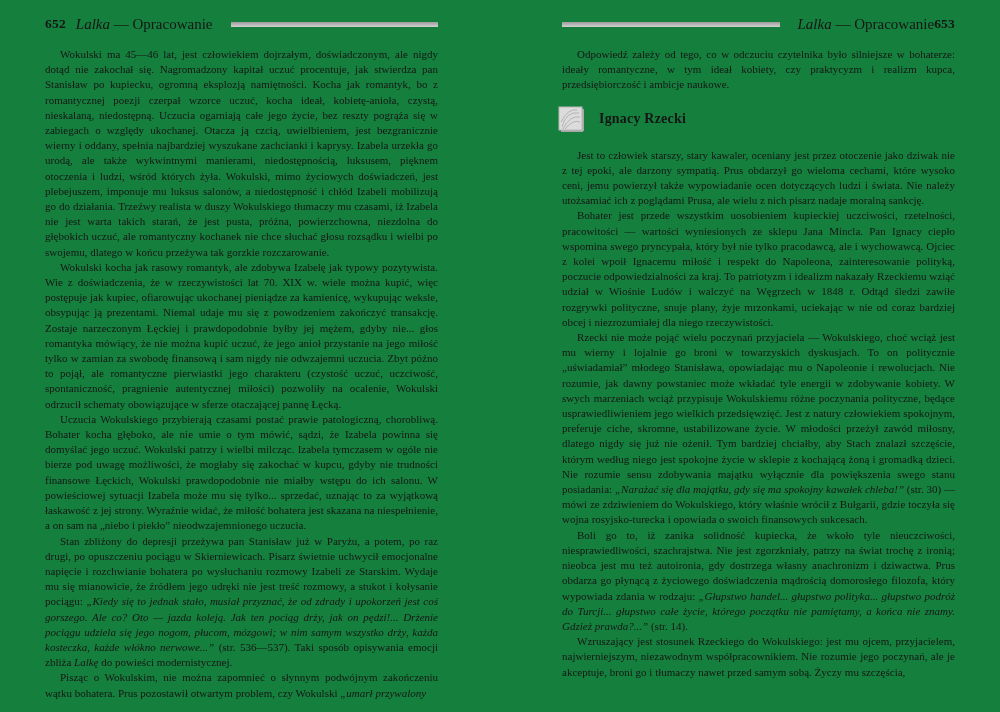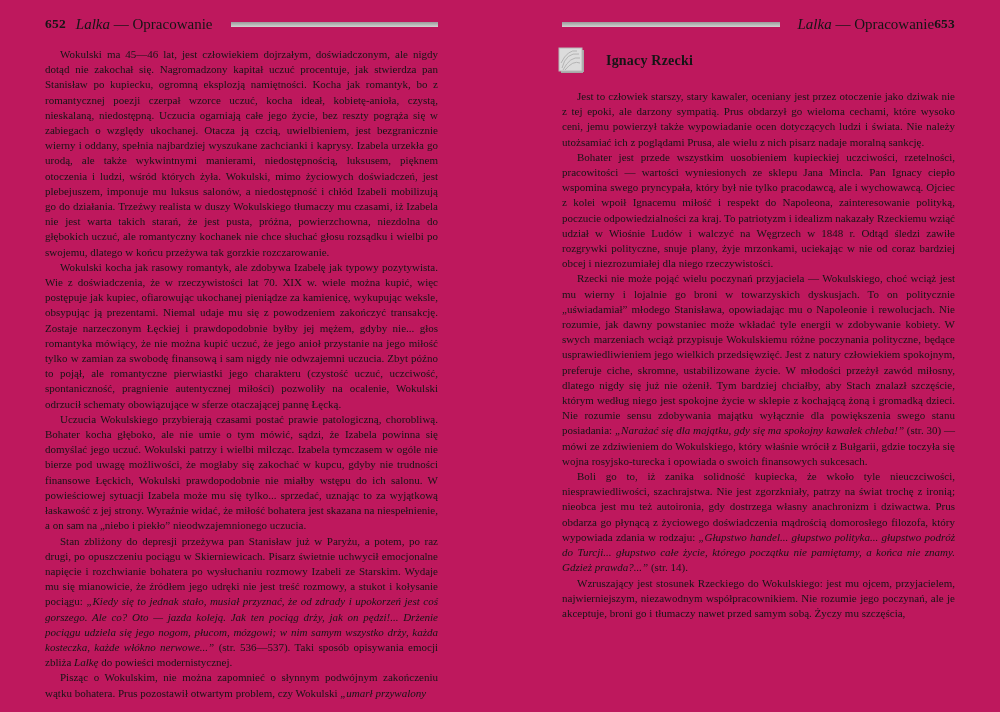--- a/index.html
+++ b/index.html
@@ -1,17 +1,17 @@
 <!DOCTYPE html>
 <html lang="pl"><head>
 <meta charset="utf-8">
 <style>
   html,body{margin:0;padding:0;background:#ffffff;}
   .spread{
-    position:relative;width:1000px;height:712px;overflow:hidden;background:#be185d;
+    position:relative;width:1000px;height:712px;overflow:hidden;background:#15803d;
     font-family:"Liberation Serif","DejaVu Serif",serif;color:#151515;
     -webkit-font-smoothing:antialiased;
   }
   .page{position:absolute;top:16px;width:393px;}
   .page-left{left:45px;}
   .page-right{left:562px;}
   .page-header{display:flex;align-items:center;height:16px;margin-bottom:15px;}
   .pagenum{font-weight:bold;font-size:13.5px;letter-spacing:.2px;}
   .running-title{font-size:15px;white-space:nowrap;}
   .running-title .ital{font-style:italic;}
@@ -20,21 +20,21 @@
   .header-rule{flex:1;height:5px;background:linear-gradient(#9b9b9b,#d2d2d2);}
   .page-left .header-rule{margin-left:18px;}
   .page-right .header-rule{margin-right:18px;}
   .body-text{font-size:11px;line-height:15.2px;text-align:justify;}
   .para{margin:0;text-indent:15px;}
   .para.no-indent{text-indent:0;}
   .seg-b{font-weight:normal;}
   .seg-i{font-style:italic;}
   .section-heading{display:flex;align-items:center;margin:13px 0 15px -4px;}
   .ornament{width:27px;height:27px;display:inline-block;flex:0 0 auto;}
-  .heading-text{font-weight:bold;font-size:14px;margin-left:21px;letter-spacing:.2px;}
+  .heading-text{font-weight:bold;font-size:14px;margin-left:14px;letter-spacing:.2px;}
 </style>
 </head>
 <body>
 
 <div class="spread">
 
   <div class="page page-left">
     <div class="page-header">
       <span class="pagenum">652</span>
       <span class="running-title"><span class="ital">Lalka</span><span> — Opracowanie</span></span>
@@ -50,20 +50,21 @@
   </div>
 
   <div class="page page-right">
     <div class="page-header">
       <span class="header-rule"></span>
       <span class="running-title"><span class="ital">Lalka</span><span> — Opracowanie</span></span>
       <span class="pagenum">653</span>
     </div>
 
     <div class="body-text">
+        <p class="para"><span>Odpowiedź zależy od tego, co w odczuciu czytelnika było silniejsze w bohaterze: ideały romantyczne, w tym ideał kobiety, czy praktycyzm i realizm kupca, przedsiębiorczość i ambicje naukowe.</span></p>
       </div>
 
     <div class="section-heading">
       <span class="ornament">
         <svg viewBox="0 0 27 27" width="27" height="27" aria-hidden="true">
           <rect x="3" y="24" width="22" height="2" fill="#a8a8a8"></rect>
           <rect x="24" y="3" width="2" height="22" fill="#a8a8a8"></rect>
           <rect x="1" y="1" width="23" height="23" fill="#dcdcdc" stroke="#b8b8b8" stroke-width="1"></rect>
           <path d="M4 21 Q8 5 21 7 M5 23 Q12 9 22 11 M3 16 Q10 2 19 4 M7 23 Q15 13 22 16" stroke="#b4b4b4" stroke-width="1" fill="none"></path>
         </svg>

